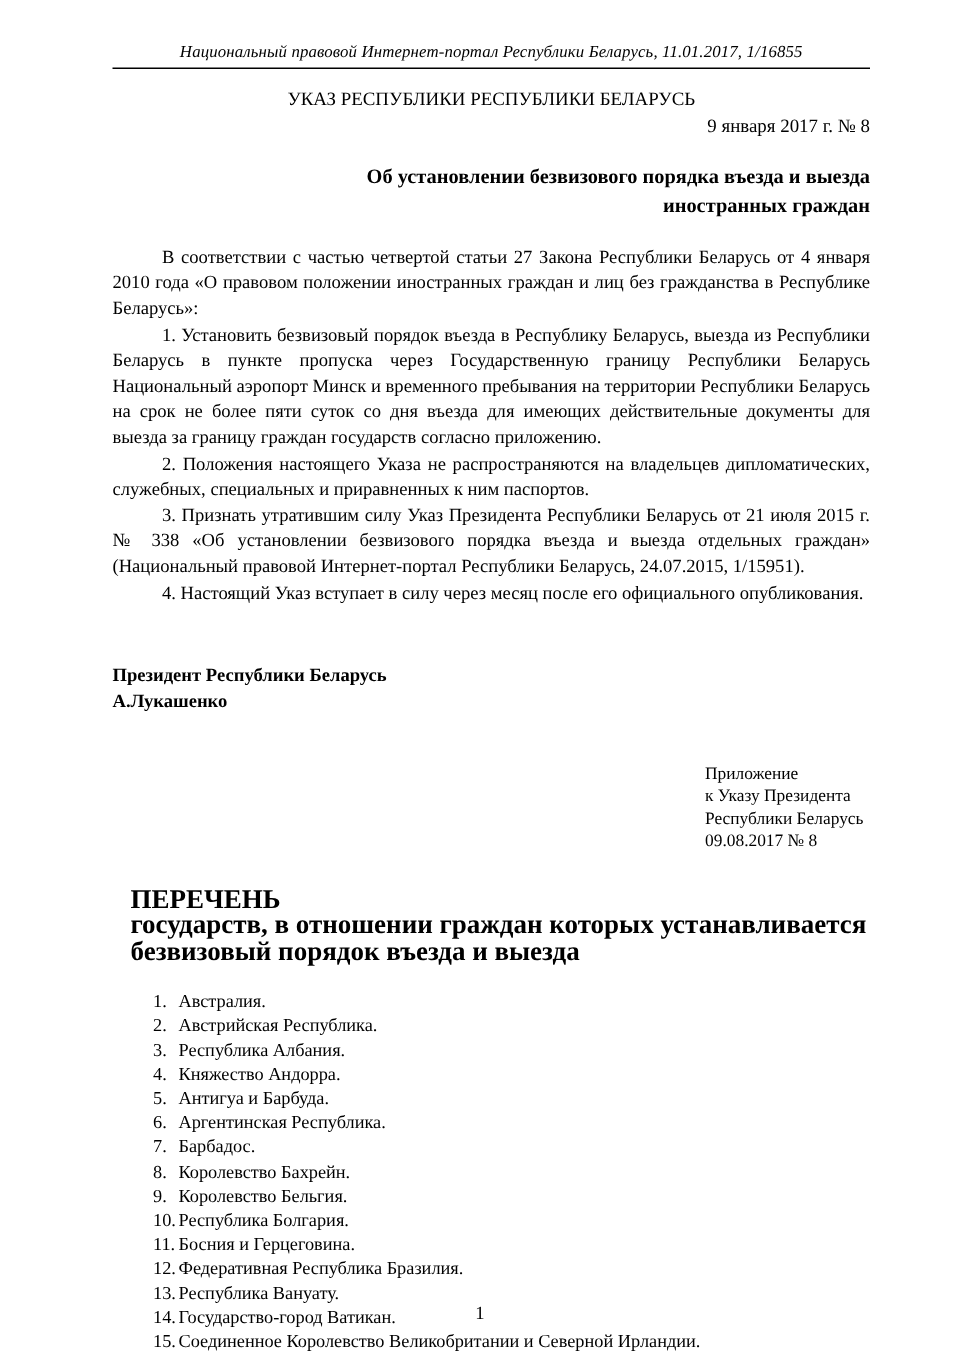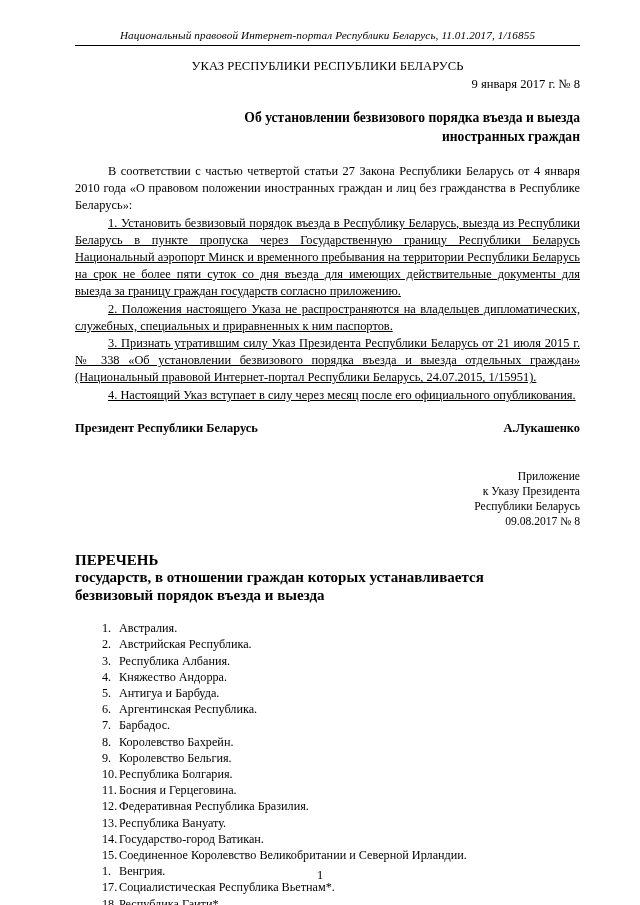--- a/index.html
+++ b/index.html
@@ -67,50 +67,51 @@
   p.para {
     margin: 0;
     font-size: 12.4px;
     line-height: 17.2px;
     text-align: justify;
     text-indent: 33px;
     hyphens: none;
   }
   p.para + p.para {
     margin-top: 0;
-    text-decoration: underline;
   }
 
   
   .signature {
-    margin-top: 16px;
+    margin-top: 38px;
     display: flex;
     justify-content: space-between;
     align-items: baseline;
     font-weight: bold;
     font-size: 12.4px;
     line-height: 17px;
+    flex-direction: column;
   }
 
   
   .appendix-ref {
     margin-top: 32px;
     margin-left: 395px;
     font-size: 11.6px;
     line-height: 15.2px;
-    text-align: right;
+    text-align: left;
   }
   .appendix-ref div { white-space: nowrap; }
 
   
   .list-heading {
     margin-top: 22px;
     font-weight: bold;
-    font-size: 15px;
+    font-size: 18px;
     line-height: 17.5px;
+    margin-left: 12px;
   }
   .list-heading div { white-space: nowrap; }
 
   
   ol.country-list {
     margin: 16px 0 0 0;
     padding: 0;
     list-style: none;
     font-size: 12.2px;
     line-height: 16.2px;

